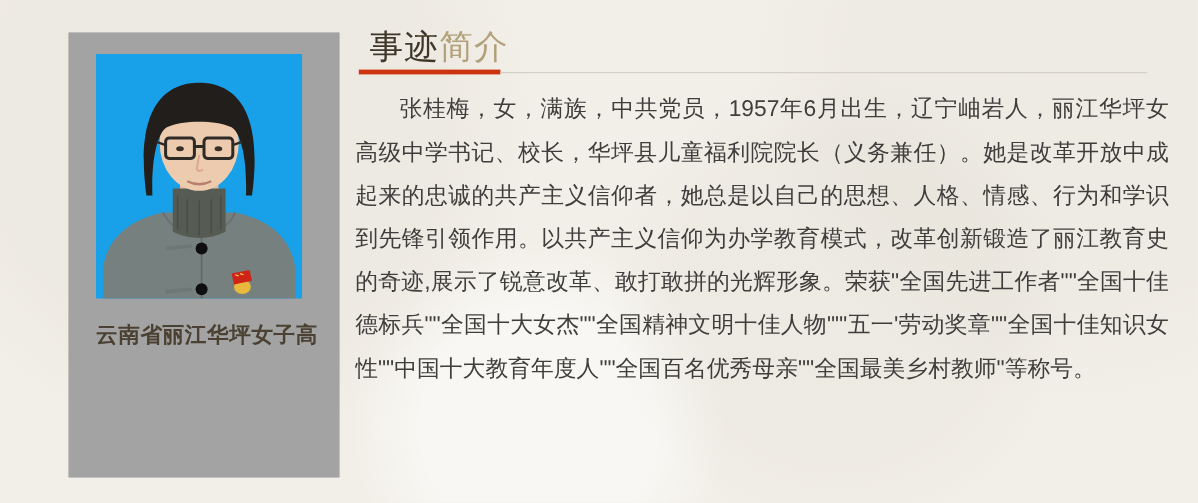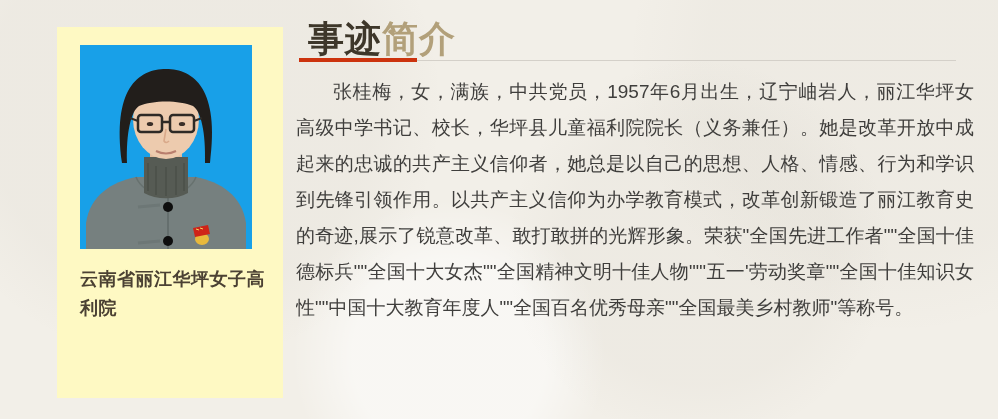--- a/index.html
+++ b/index.html
@@ -11,39 +11,39 @@
       radial-gradient(circle at 18% 25%, rgba(120,110,90,0.04) 0 22%, transparent 30%),
       radial-gradient(circle at 70% 60%, rgba(120,110,90,0.035) 0 18%, transparent 26%),
       radial-gradient(circle at 45% 85%, rgba(255,255,255,0.5) 0 15%, transparent 24%),
       radial-gradient(circle at 90% 15%, rgba(120,110,90,0.03) 0 20%, transparent 28%);
   }
   .abs{position:absolute;}
 
   
   .card{
     left:57px;top:27px;width:226px;height:371px;
-    background:#fef9c3;
+    background:#a3a3a3;
   }
   .photo{
     left:23px;top:18px;width:172px;height:204px;
     overflow:hidden;
   }
   .photo svg{display:block;}
   .card-text{
     left:23px;top:238px;width:194px;
     font-size:18px;font-weight:bold;line-height:29px;
     color:#4b4133;
     letter-spacing:0.5px;
   }
   .card-line{white-space:nowrap;}
 
   
   .title{
     left:308px;top:22px;margin:0;
-    font-size:36px;font-weight:bold;line-height:34px;
+    font-size:28px;font-weight:normal;line-height:34px;
     color:#3e372a;letter-spacing:1px;white-space:nowrap;
   }
   .title .gold{color:#b2a07a;}
   .divider-red{
     left:299px;top:58px;width:118px;height:4px;
     background:#cc330e;
   }
   .divider-gray{
     left:417px;top:60px;width:539px;height:1px;
     background:#d4d0c9;
@@ -103,21 +103,20 @@
       <circle cx="88" cy="196" r="5" fill="#0e0e0e"></circle>
 
       <ellipse cx="122" cy="194" rx="7" ry="6" fill="#e8b93c"></ellipse>
       <path d="M113,183 L128,180 L130,189 L115,192 Z" fill="#cf2318"></path>
       <path d="M116,184 l3,1 M120,183 l3,1" stroke="#f4d35e" stroke-width="1" fill="none"></path>
     </svg>
   </div>
 
   <div class="abs card-text">
     <div class="card-line">云南省丽江华坪女子高</div>
-    <div class="card-line">利院</div>
   </div>
 
 </aside>
 
 <main>
 
   <h2 class="abs title">
     <span>事迹</span><span class="gold">简介</span>
   </h2>
 

